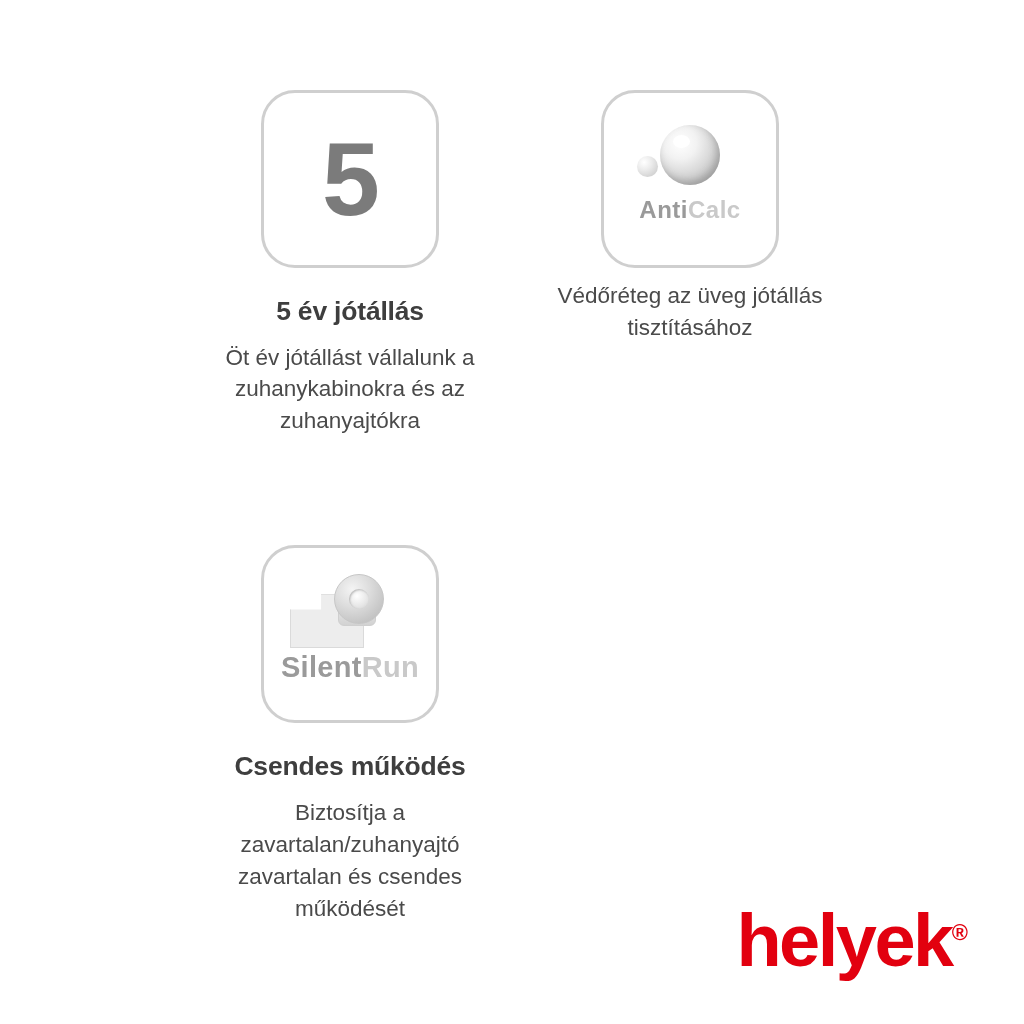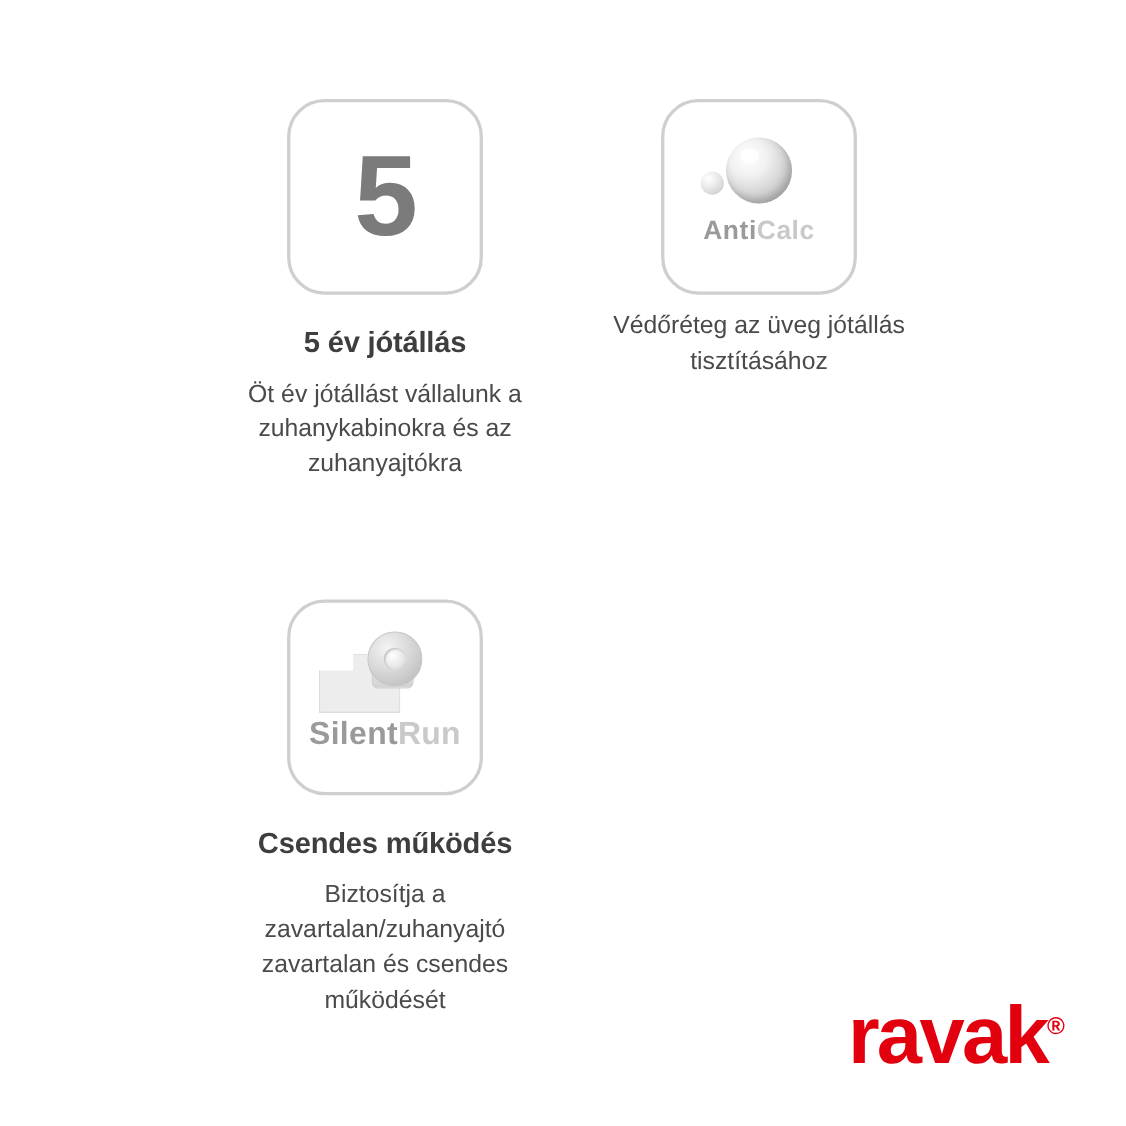--- a/index.html
+++ b/index.html
@@ -240,16 +240,16 @@
           </div>
         </div>
       </div>
       <div class="feature-title">Csendes működés</div>
       <div class="feature-desc">Biztosítja a zavartalan/zuhanyajtó zavartalan és csendes működését</div>
     </div>
 
   </div>
 
   <div class="logo">
-    <span>ravak</span><span class="reg">®</span>
+    <span>helyek</span><span class="reg">®</span>
   </div>
 
 </div>
 
 </body></html>

